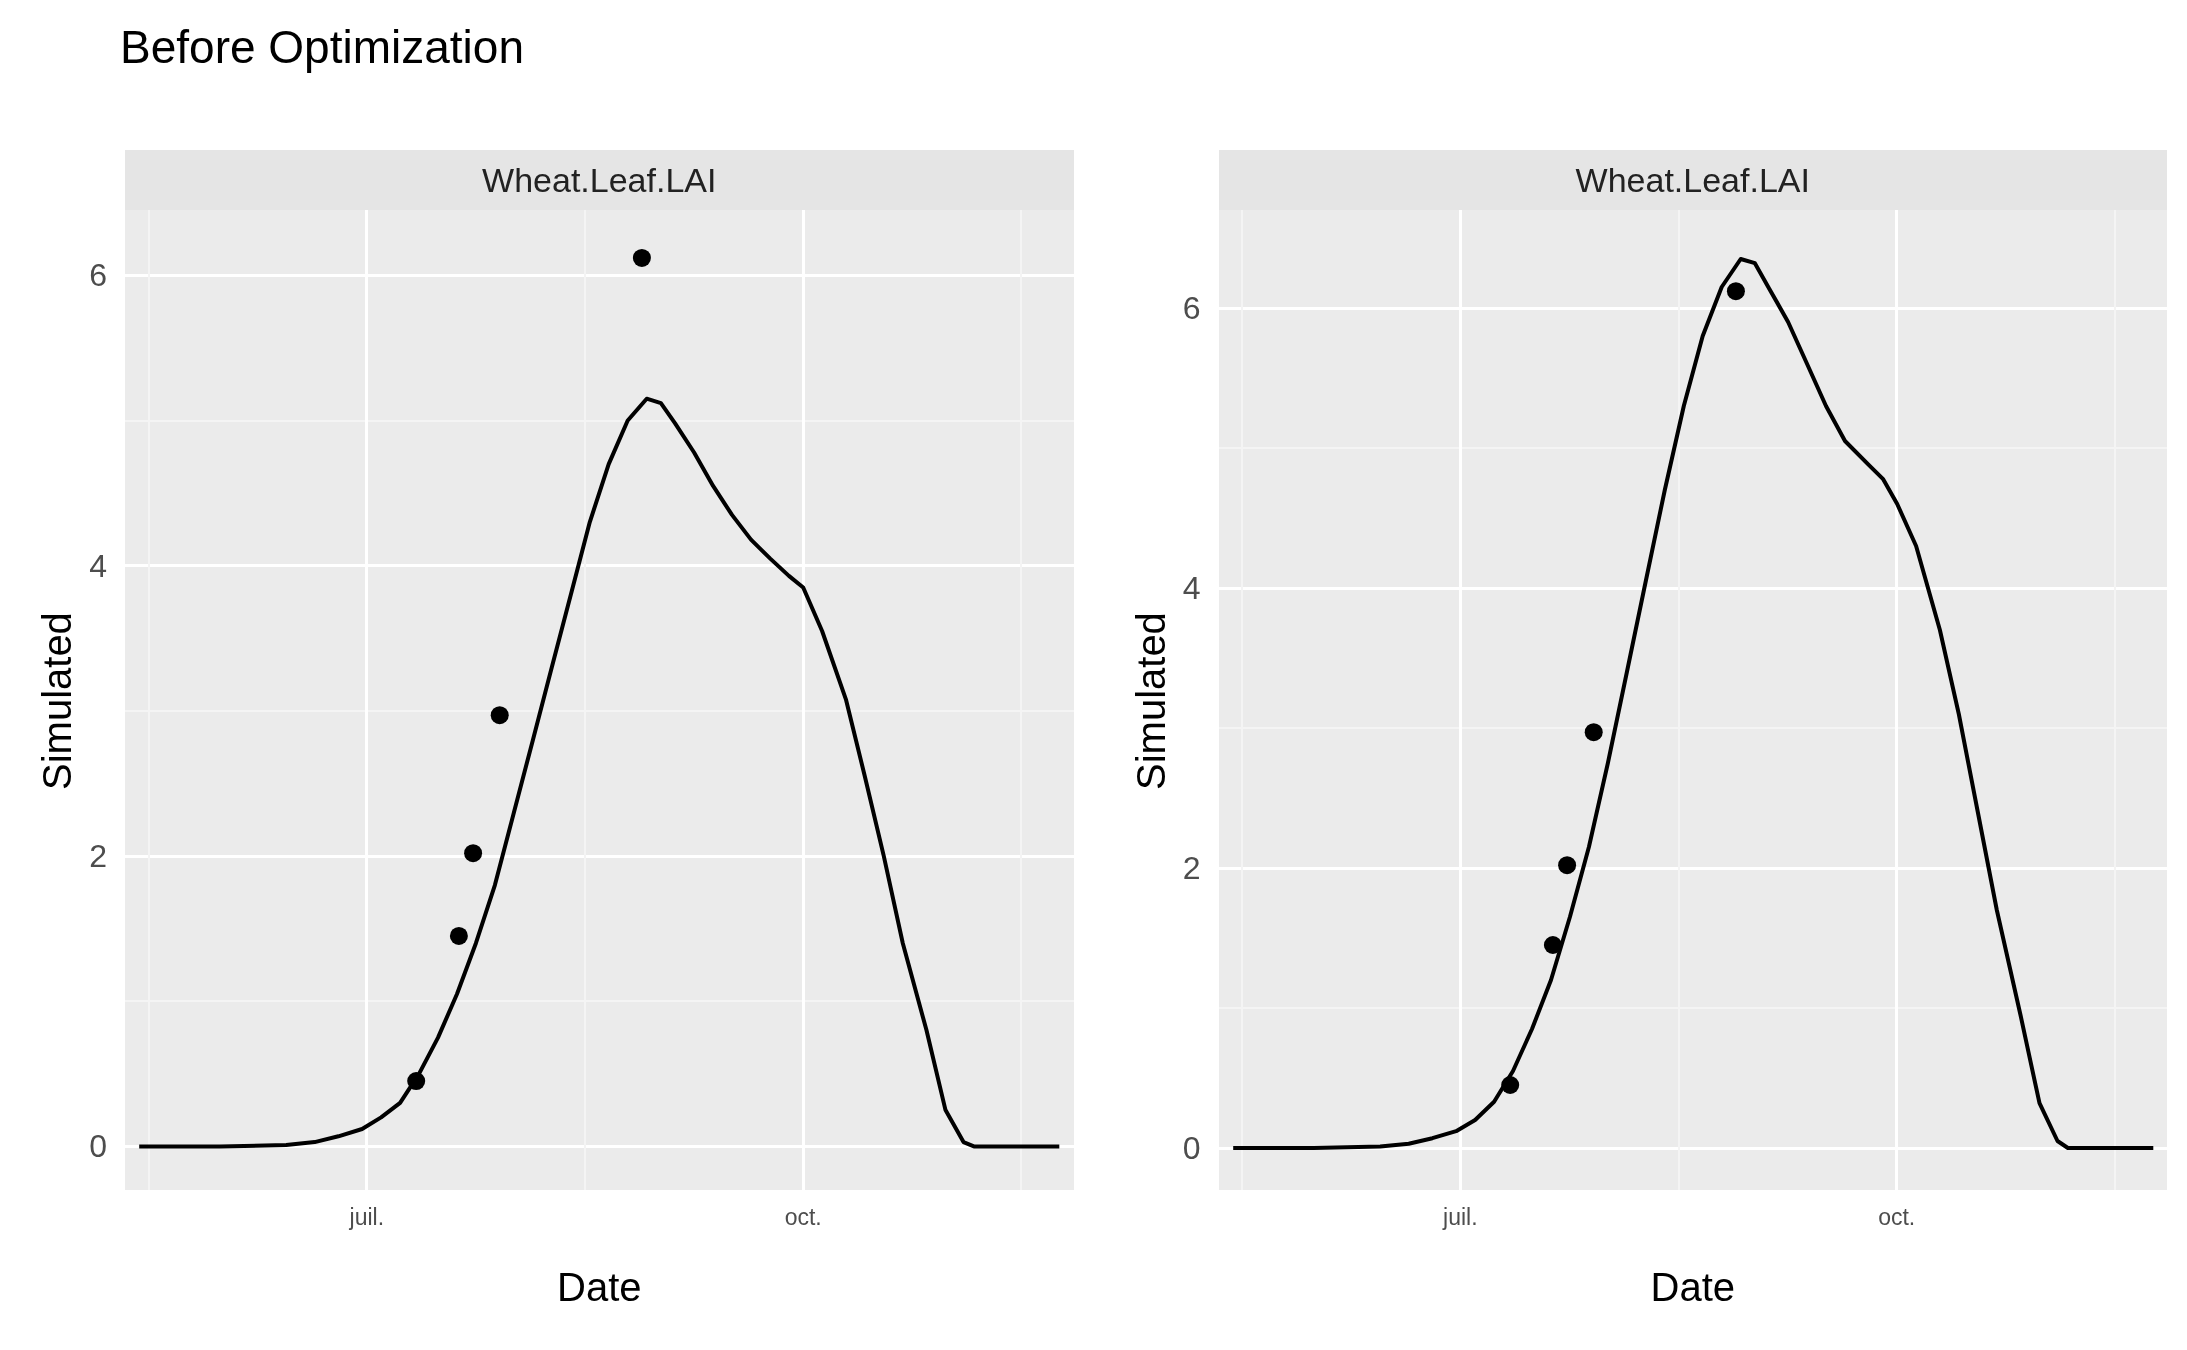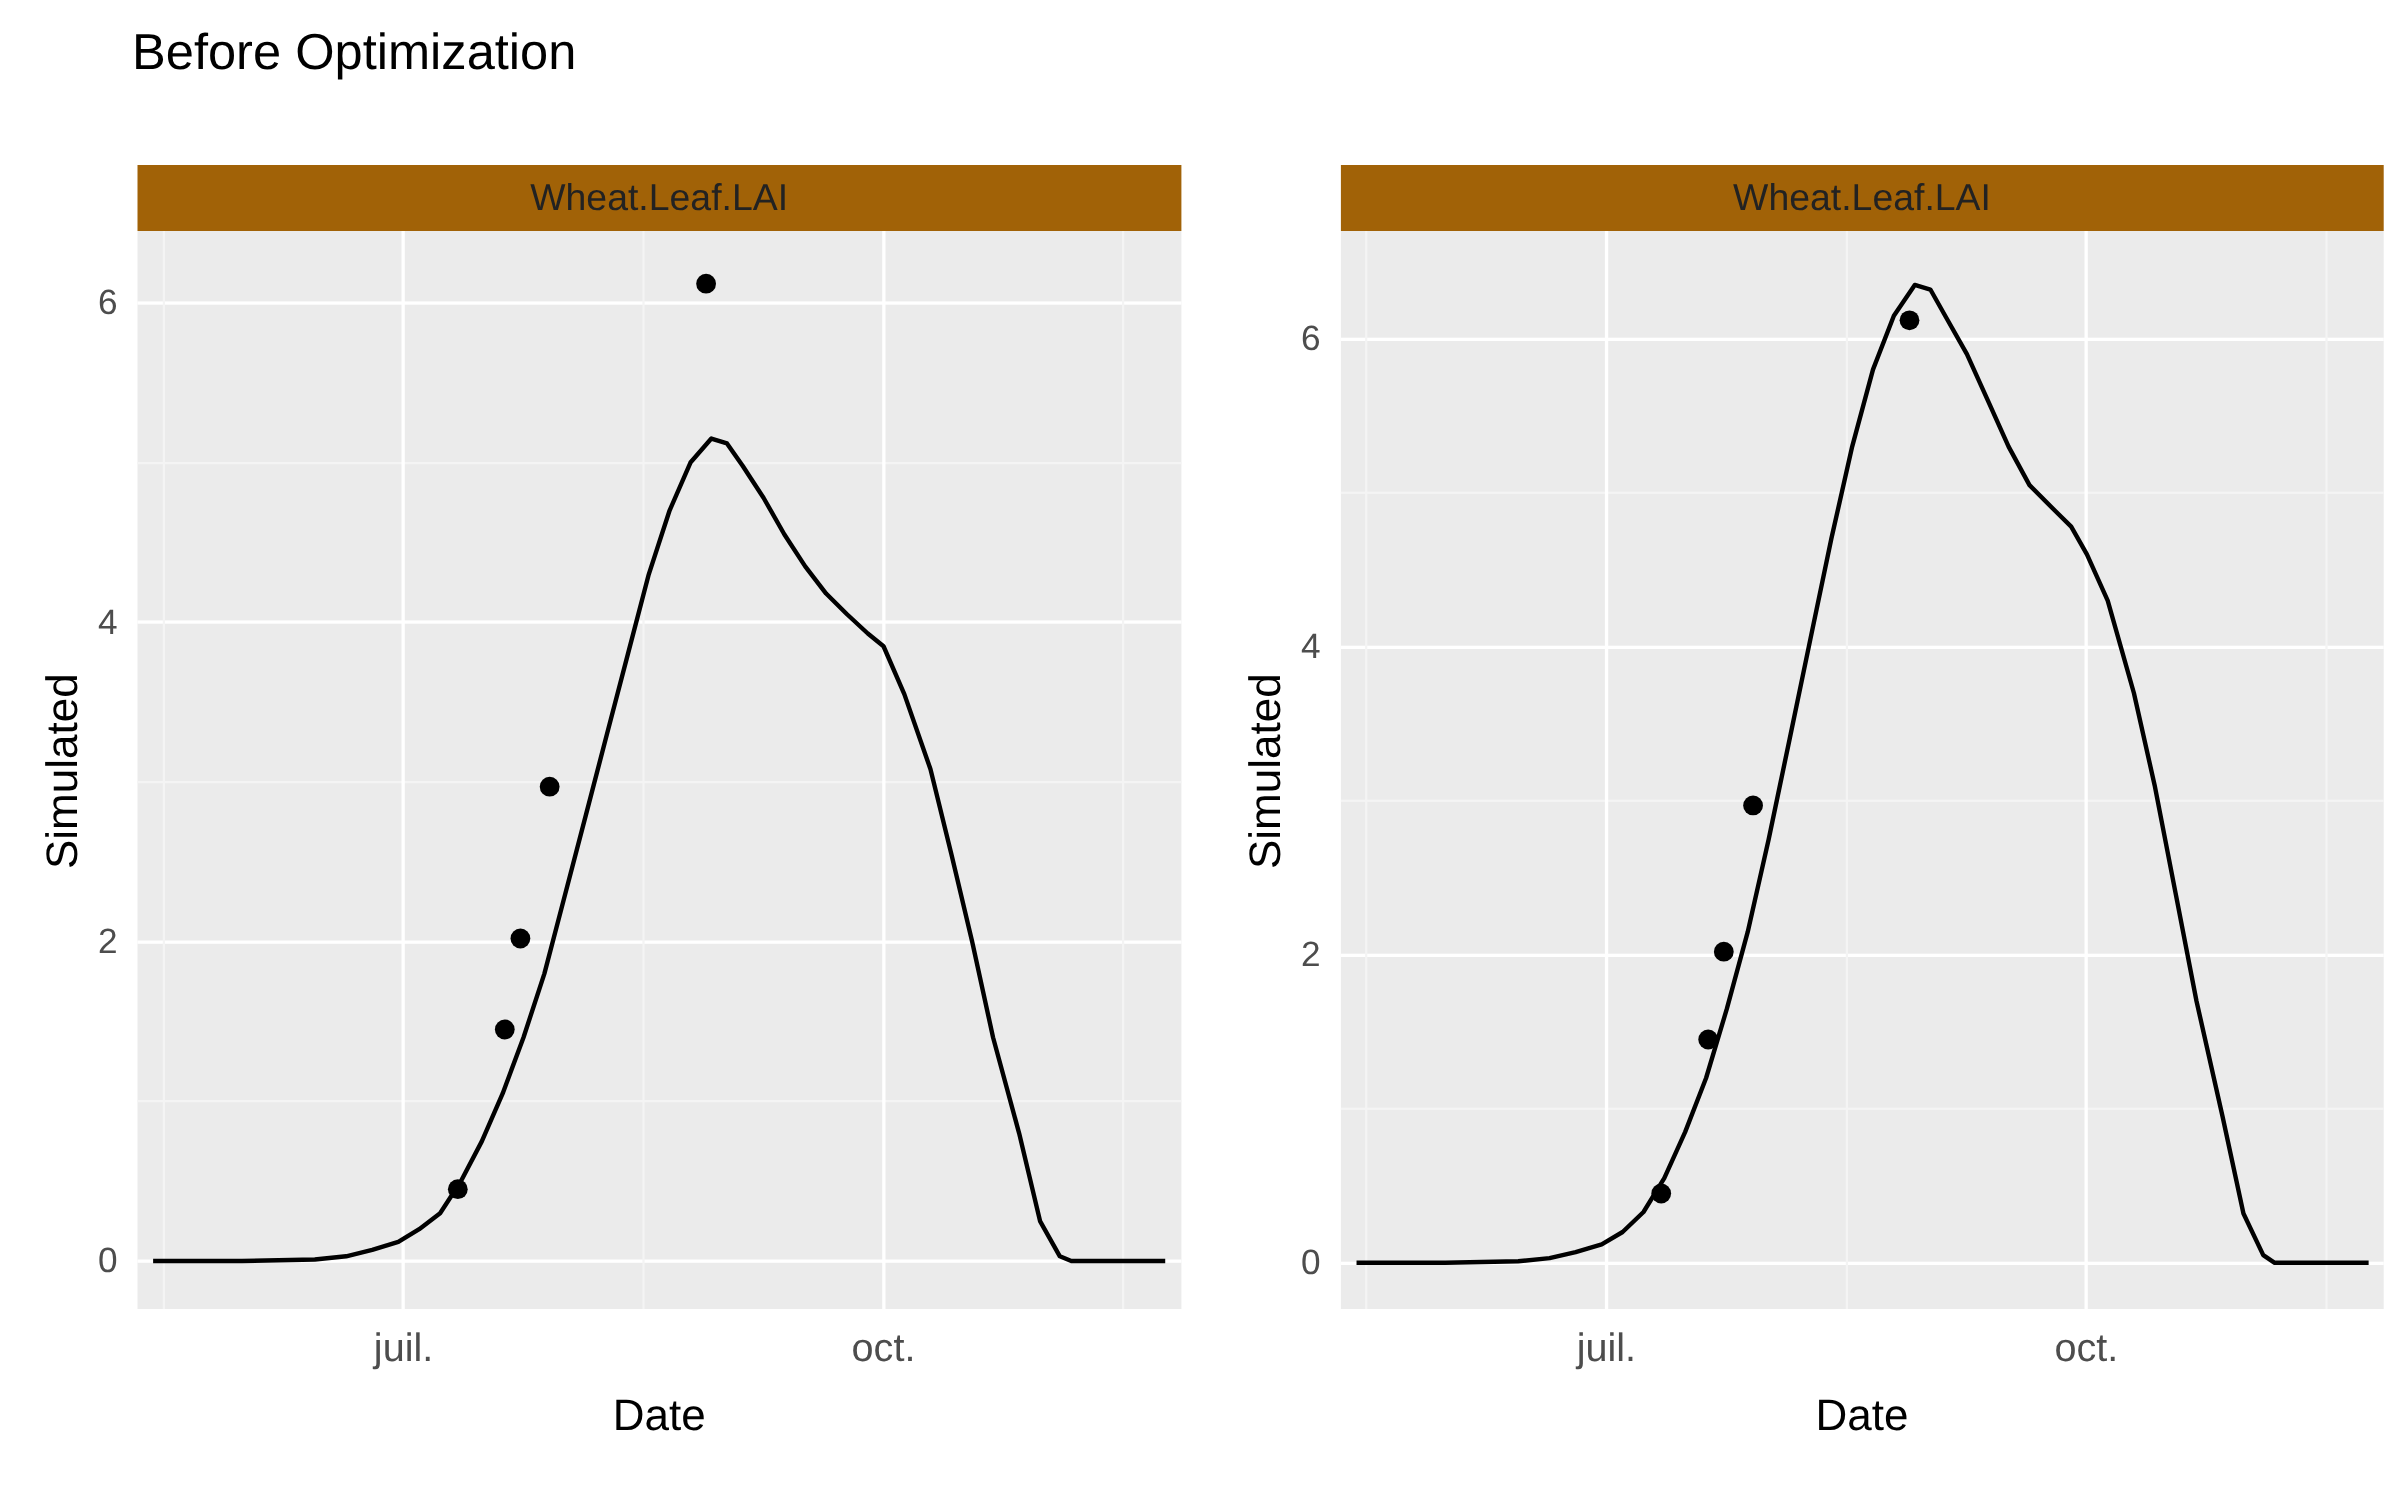--- a/index.html
+++ b/index.html
@@ -23,21 +23,21 @@
   }
   .title {
     position: absolute;
     top: 20px;
     left: 120px;
     font-size: 46px;
     color: #000;
   }
   .strip {
     position: absolute;
-    background: #a16207;
+    background: #e5e5e5;
     text-align: right;
     font-size: 34px;
     color: #222;
     display: flex;
     align-items: center;
     justify-content: center;
   }
   .plotarea {
     position: absolute;
     background: #ebebeb;
@@ -60,21 +60,21 @@
     transform: translateY(-50%);
     font-size: 32px;
     color: #4d4d4d;
     padding-right: 18px;
     white-space: nowrap;
   }
   .axis-tick-x {
     position: absolute;
     top: 100%;
     transform: translateX(-50%);
-    font-size: 36px;
+    font-size: 23px;
     color: #4d4d4d;
     padding-top: 14px;
     white-space: nowrap;
   }
   .ylab {
     position: absolute;
     transform: rotate(-90deg);
     transform-origin: left top;
     font-size: 40px;
     color: #000;

